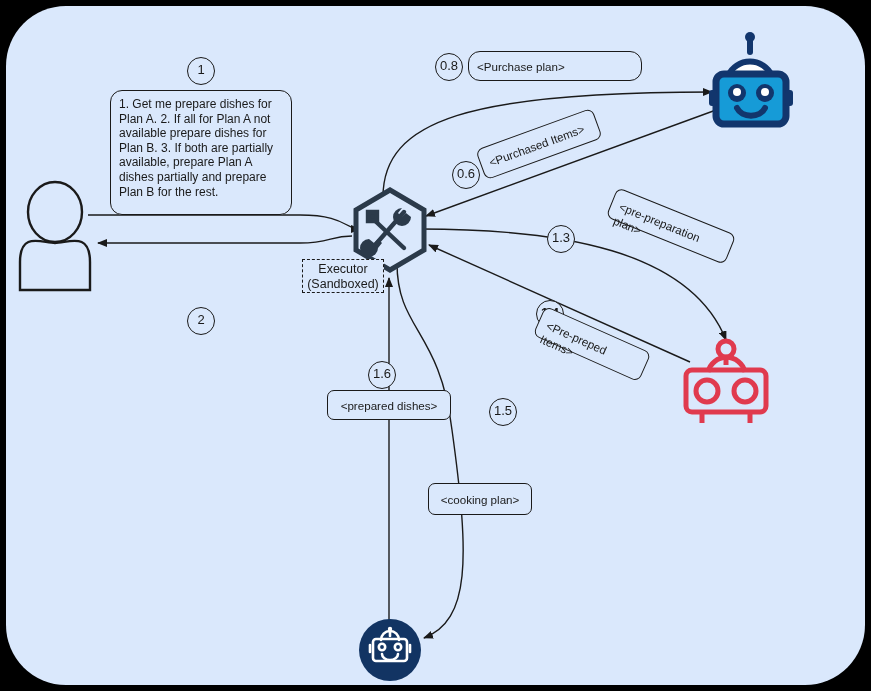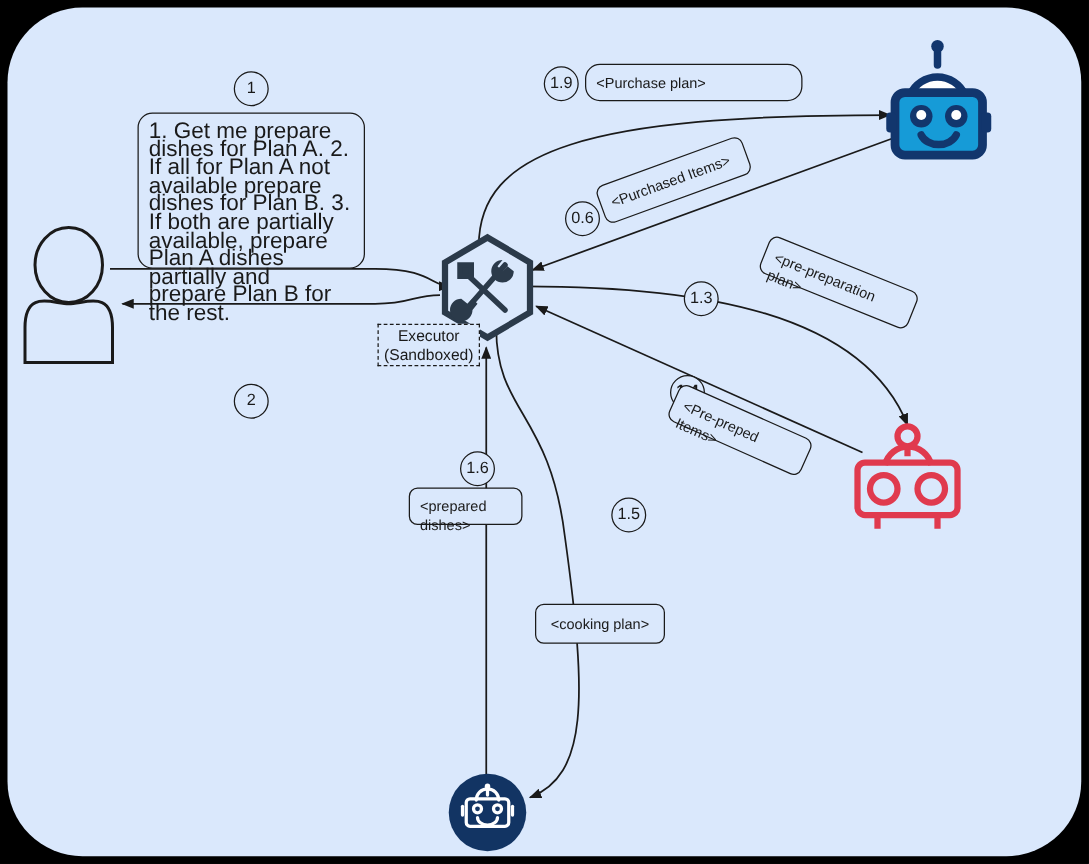--- a/index.html
+++ b/index.html
@@ -108,29 +108,29 @@
         <path d="M410,645 L410,652"></path>
         <circle cx="382" cy="647" r="3.2"></circle>
         <circle cx="398" cy="647" r="3.2"></circle>
         <path d="M382,654 a8,6 0 0,0 16,0"></path>
       </g>
     </g>
   </svg>
 
   <div class="num" style="left:187px;top:57px;">1</div>
   <div class="num" style="left:187px;top:307px;">2</div>
-  <div class="num" style="left:435px;top:53px;">1.9</div>
+  <div class="num" style="left:435px;top:53px;">0.8</div>
   <div class="num" style="left:452px;top:161px;">0.6</div>
   <div class="num" style="left:547px;top:199px;margin-top:26px;">1.3</div>
   <div class="num" style="left:536px;top:300px;font-weight:bold;">1.4</div>
   <div class="num" style="left:489px;top:398px;">1.5</div>
   <div class="num" style="left:368px;top:361px;">1.6</div>
 
   <div class="bubble" style="left:110px;top:90px;width:182px;height:125px;padding:6px 8px;
-              font-size:18px;line-height:14.6px;">
+              font-size:12px;line-height:14.6px;">
     <span>1. Get me prepare dishes for</span>
     <span>Plan A.</span>
     <span>2. If all for Plan A  not available</span>
     <span>prepare dishes for Plan B.</span>
     <span>3. If both are partially available,</span>
     <span>prepare Plan A dishes partially</span>
     <span>and prepare Plan B for the rest.</span>
   </div>
 
 
@@ -160,17 +160,17 @@
               font-size:11.6px;line-height:15px;
               transform:rotate(24deg);transform-origin:50% 50%;">
     <span>&lt;Pre-preped Items&gt;</span>
   </div>
 
   <div class="lbl" style="left:428px;top:435px;width:104px;height:32px;padding:8px 8px;
               font-size:11.6px;line-height:15px;text-align:center;margin-top:48px;">
     <span>&lt;cooking plan&gt;</span>
   </div>
 
-  <div class="lbl" style="left:327px;top:390px;width:91px;height:30px;padding:7px 8px;
-              font-size:11.6px;line-height:15px;">
+  <div class="lbl" style="left:327px;top:390px;width:124px;height:30px;padding:7px 8px;
+              font-size:11.6px;line-height:15px;text-align:center;">
     <span>&lt;prepared dishes&gt;</span>
   </div>
 </div>
 
 </body></html>

